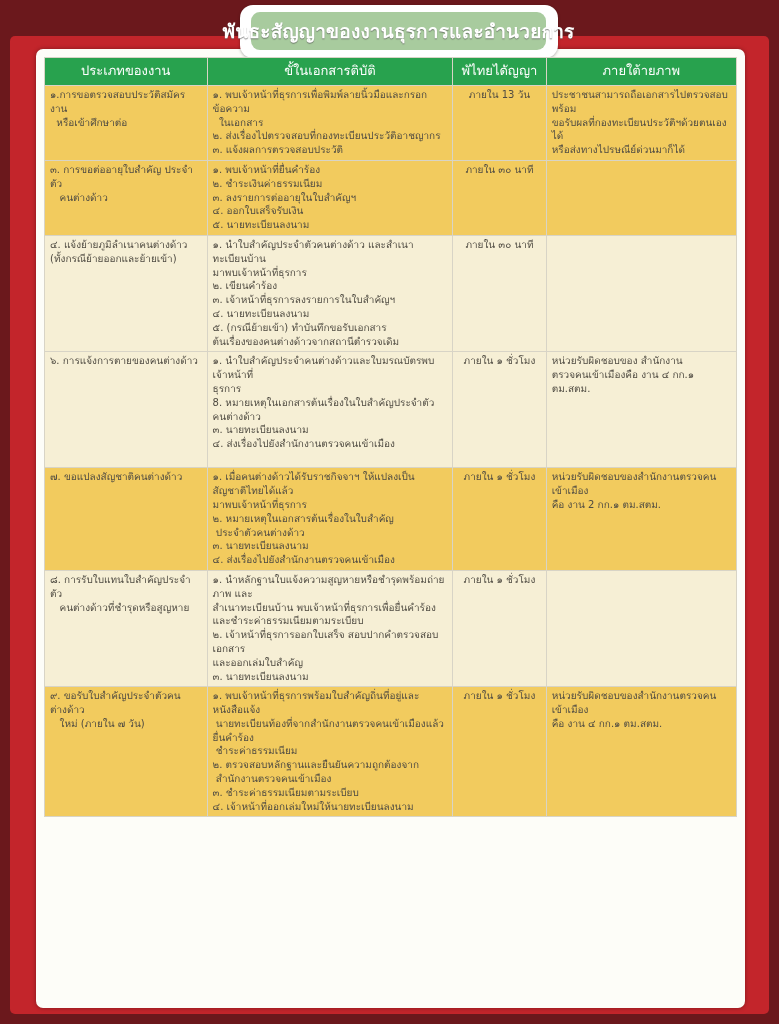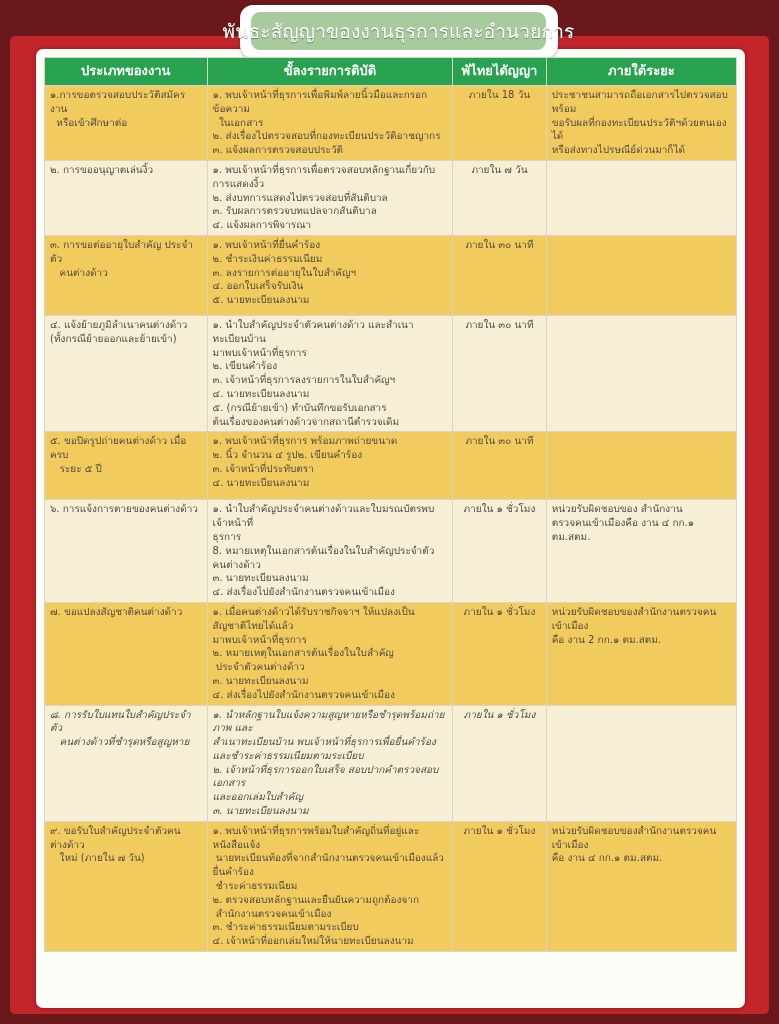--- a/index.html
+++ b/index.html
@@ -29,39 +29,39 @@
     position:absolute; left:240px; top:5px; width:318px; height:53px;
     background:#ffffff; border-radius:13px;
     box-shadow:0 1px 3px rgba(0,0,0,.3);
   }
   .banner{
     position:absolute; left:251px; top:12px; width:295px; height:38px;
     background:var(--banner-green); border-radius:9px;
     display:flex; align-items:center; justify-content:center;
   }
   .banner .title{
-    color:#ffffff; font-weight:normal; font-size:19px; letter-spacing:.2px;
+    color:#ffffff; font-weight:bold; font-size:19px; letter-spacing:.2px;
     text-shadow:0 1px 1px rgba(80,80,80,.65);
     white-space:nowrap;
   }
   table.doc{
     position:absolute; left:44px; top:57px; width:693px;
     border-collapse:collapse; table-layout:fixed;
   }
   table.doc th, table.doc td{
     border:1px solid var(--grid);
     font-size:10px; line-height:1.38;
     padding:2px 5px 3px 5px;
     vertical-align:top;
     white-space:pre-wrap;
     overflow:hidden;
   }
   table.doc th{
     background:var(--header-green); color:#ffffff;
-    font-size:13px; font-weight:bold; height:28px;
+    font-size:13px; font-weight:normal; height:28px;
     text-align:center; vertical-align:middle; white-space:nowrap;
   }
   col.c1{width:23.5%;} col.c2{width:35.5%;} col.c3{width:13.5%;} col.c4{width:27.5%;}
   td.type{vertical-align:middle; padding-left:7px;}
   td.commitment{text-align:center; padding-top:4px; white-space:nowrap;}
   tr.gold td{background:var(--row-gold);}
   tr.cream td{background:var(--row-cream);}
   tbody tr:nth-child(1){height:60px;}
   tbody tr:nth-child(2){height:60px;}
   tbody tr:nth-child(3){height:80px;}
@@ -86,46 +86,37 @@
 <table class="doc">
   <colgroup>
     <col class="c1">
       <col class="c2">
       <col class="c3">
       <col class="c4">
   </colgroup>
   <thead>
     <tr>
       <th>ประเภทของงาน</th>
-      <th>ขั้ลงรายการติบัติ</th>
+      <th>ขั้ในเอกสารติบัติ</th>
       <th>พัไทยไดัญญา</th>
-      <th>ภายใต้ระยะ</th>
+      <th>ภายใต้ายภาพ</th>
     </tr>
   </thead>
   <tbody>
       <tr class="gold">
     <td class="type">๑.การขอตรวจสอบประวัติสมัครงาน
   หรือเข้าศึกษาต่อ</td>
     <td class="steps">๑. พบเจ้าหน้าที่ธุรการเพื่อพิมพ์ลายนิ้วมือและกรอกข้อความ
   ในเอกสาร
 ๒. ส่งเรื่องไปตรวจสอบที่กองทะเบียนประวัติอาชญากร
 ๓. แจ้งผลการตรวจสอบประวัติ</td>
-    <td class="commitment">ภายใน 18 วัน</td>
+    <td class="commitment">ภายใน 13 วัน</td>
     <td class="framework">ประชาชนสามารถถือเอกสารไปตรวจสอบพร้อม
 ขอรับผลที่กองทะเบียนประวัติฯด้วยตนเองได้
 หรือส่งทางไปรษณีย์ด่วนมาก็ได้</td>
-  </tr>
-      <tr class="cream">
-    <td class="type">๒. การขออนุญาตเล่นงิ้ว</td>
-    <td class="steps">๑. พบเจ้าหน้าที่ธุรการเพื่อตรวจสอบหลักฐานเกี่ยวกับการแสดงงิ้ว
-๒. ส่งบทการแสดงไปตรวจสอบที่สันติบาล
-๓. รับผลการตรวจบทแปลจากสันติบาล
-๔. แจ้งผลการพิจารณา</td>
-    <td class="commitment">ภายใน ๗ วัน</td>
-    <td class="framework"></td>
   </tr>
       <tr class="gold">
     <td class="type">๓. การขอต่ออายุใบสำคัญ ประจำตัว
    คนต่างด้าว</td>
     <td class="steps">๑. พบเจ้าหน้าที่ยื่นคำร้อง
 ๒. ชำระเงินค่าธรรมเนียม
 ๓. ลงรายการต่ออายุในใบสำคัญฯ
 ๔. ออกใบเสร็จรับเงิน
 ๕. นายทะเบียนลงนาม</td>
     <td class="commitment">ภายใน ๓๐ นาที</td>
@@ -134,30 +125,20 @@
       <tr class="cream">
     <td class="type">๔. แจ้งย้ายภูมิลำเนาคนต่างด้าว
 (ทั้งกรณีย้ายออกและย้ายเข้า)</td>
     <td class="steps">๑. นำใบสำคัญประจำตัวคนต่างด้าว และสำเนาทะเบียนบ้าน
 มาพบเจ้าหน้าที่ธุรการ
 ๒. เขียนคำร้อง
 ๓. เจ้าหน้าที่ธุรการลงรายการในใบสำคัญฯ
 ๔. นายทะเบียนลงนาม
 ๕. (กรณีย้ายเข้า) ทำบันทึกขอรับเอกสาร
 ต้นเรื่องของคนต่างด้าวจากสถานีตำรวจเดิม</td>
-    <td class="commitment">ภายใน ๓๐ นาที</td>
-    <td class="framework"></td>
-  </tr>
-      <tr class="gold">
-    <td class="type">๕. ขอปิดรูปถ่ายคนต่างด้าว เมื่อครบ
-   ระยะ ๕ ปี</td>
-    <td class="steps">๑. พบเจ้าหน้าที่ธุรการ พร้อมภาพถ่ายขนาด
-๒. นิ้ว จำนวน ๔ รูป๒. เขียนคำร้อง
-๓. เจ้าหน้าที่ประทับตรา
-๔. นายทะเบียนลงนาม</td>
     <td class="commitment">ภายใน ๓๐ นาที</td>
     <td class="framework"></td>
   </tr>
       <tr class="cream">
     <td class="type">๖. การแจ้งการตายของคนต่างด้าว</td>
     <td class="steps">๑. นำใบสำคัญประจำคนต่างด้าวและใบมรณบัตรพบเจ้าหน้าที่
 ธุรการ
 8. หมายเหตุในเอกสารต้นเรื่องในใบสำคัญประจำตัวคนต่างด้าว
 ๓. นายทะเบียนลงนาม
 ๔. ส่งเรื่องไปยังสำนักงานตรวจคนเข้าเมือง</td>

